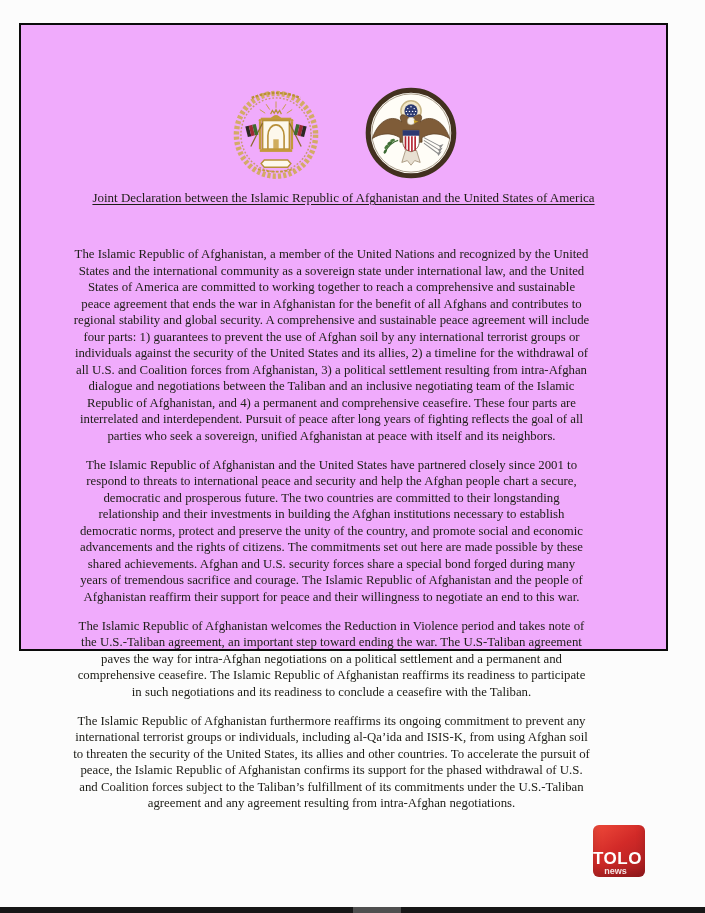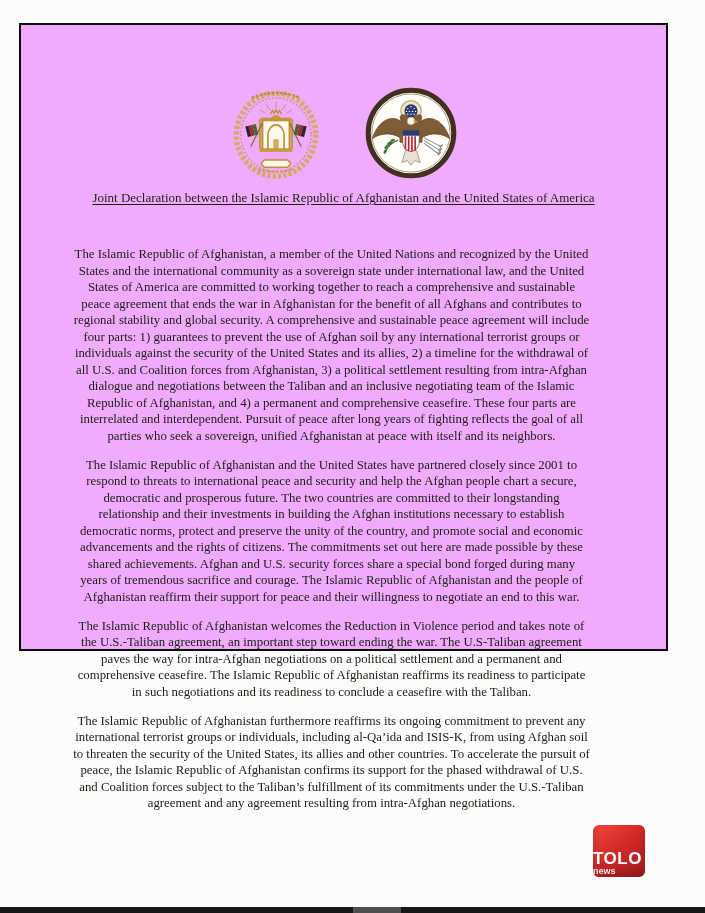--- a/index.html
+++ b/index.html
@@ -26,21 +26,21 @@
     font-size:12.8px;line-height:16.5px;color:#21211b;text-align:center;
   }
   .body-text p{margin:0 0 12.5px 0;}
   .tolo{
     position:absolute;left:572px;top:800px;width:52px;height:52px;border-radius:6px;
     background:linear-gradient(145deg,#ef4a3a 0%,#d22a28 45%,#a81c20 100%);
     color:#fff;font-family:"Liberation Sans", sans-serif;
     box-shadow:inset 0 -6px 10px rgba(0,0,0,.18);
   }
   .tolo .brand{font-weight:bold;font-size:17px;letter-spacing:.5px;text-align:left;margin-top:24px;}
-  .tolo .sub{font-size:9px;font-weight:bold;text-align:left;margin:-3px 7px 0 0;opacity:.88;}
+  .tolo .sub{font-size:9px;font-weight:bold;text-align:center;margin:-3px 7px 0 0;opacity:.88;}
   .bottom-bar{position:absolute;left:0;top:907px;width:705px;height:6px;background:#171717;}
   .bottom-bar-seg{position:absolute;left:353px;top:0;width:48px;height:100%;background:#4f4f4f;}
 </style>
 </head>
 <body>
 
 <div class="canvas">
 
   <div class="page">
 

